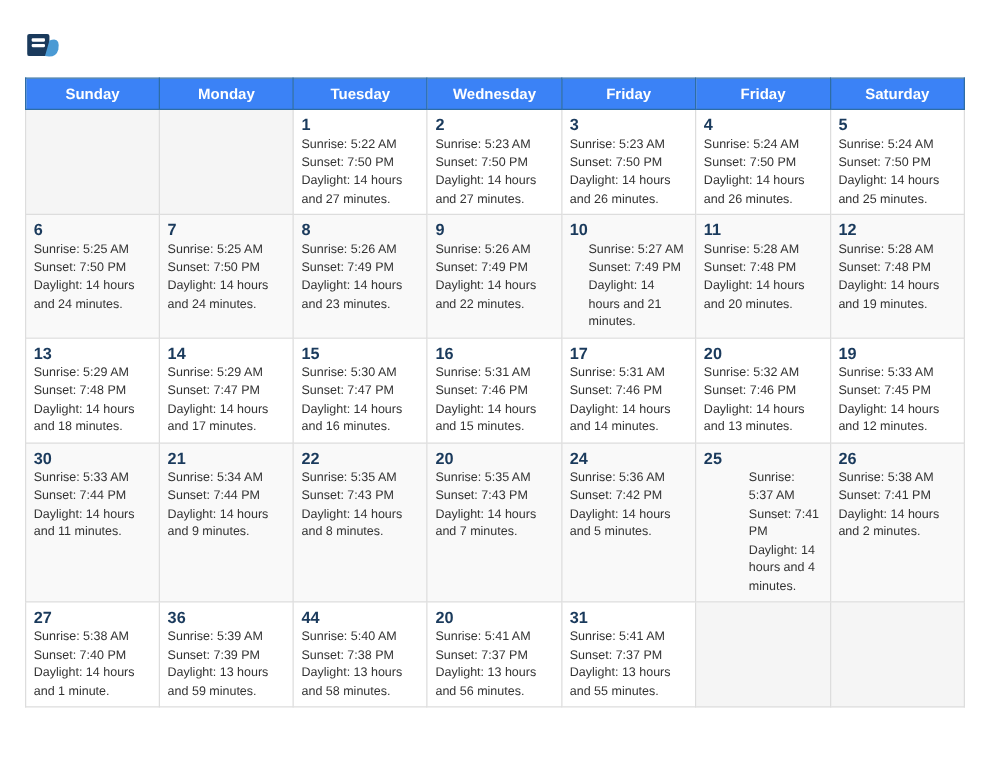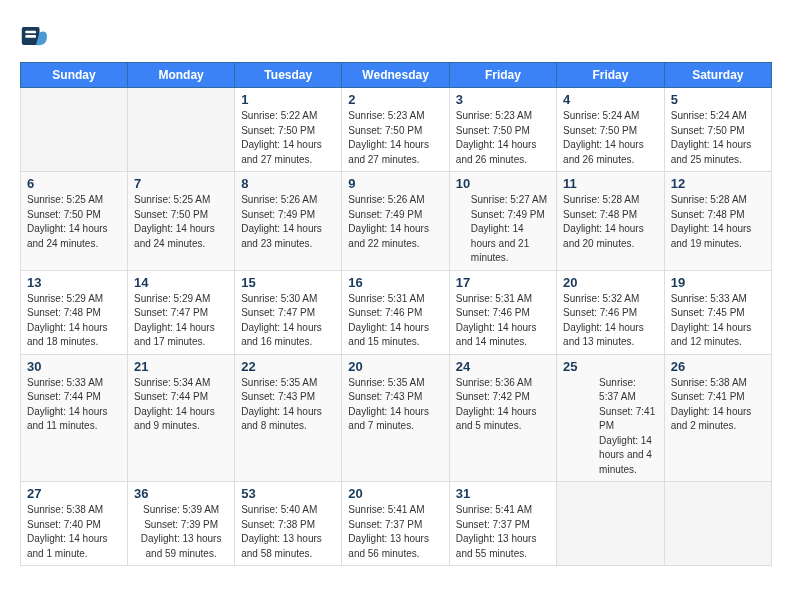--- a/index.html
+++ b/index.html
@@ -294,26 +294,26 @@
       </tr>
       <tr>
         <td>
           <span class="day-number">27</span>
           <div class="day-info" style="white-space: pre-line;">Sunrise: 5:38 AM
 Sunset: 7:40 PM
 Daylight: 14 hours and 1 minute.</div>
         </td>
         <td>
           <span class="day-number">36</span>
-          <div class="day-info" style="white-space: pre-line; text-align: center;">Sunrise: 5:39 AM
+          <div class="day-info" style="white-space: pre-line;">Sunrise: 5:39 AM
 Sunset: 7:39 PM
 Daylight: 13 hours and 59 minutes.</div>
         </td>
         <td>
-          <span class="day-number">53</span>
+          <span class="day-number">44</span>
           <div class="day-info" style="white-space: pre-line;">Sunrise: 5:40 AM
 Sunset: 7:38 PM
 Daylight: 13 hours and 58 minutes.</div>
         </td>
         <td>
           <span class="day-number">20</span>
           <div class="day-info" style="white-space: pre-line;">Sunrise: 5:41 AM
 Sunset: 7:37 PM
 Daylight: 13 hours and 56 minutes.</div>
         </td>

